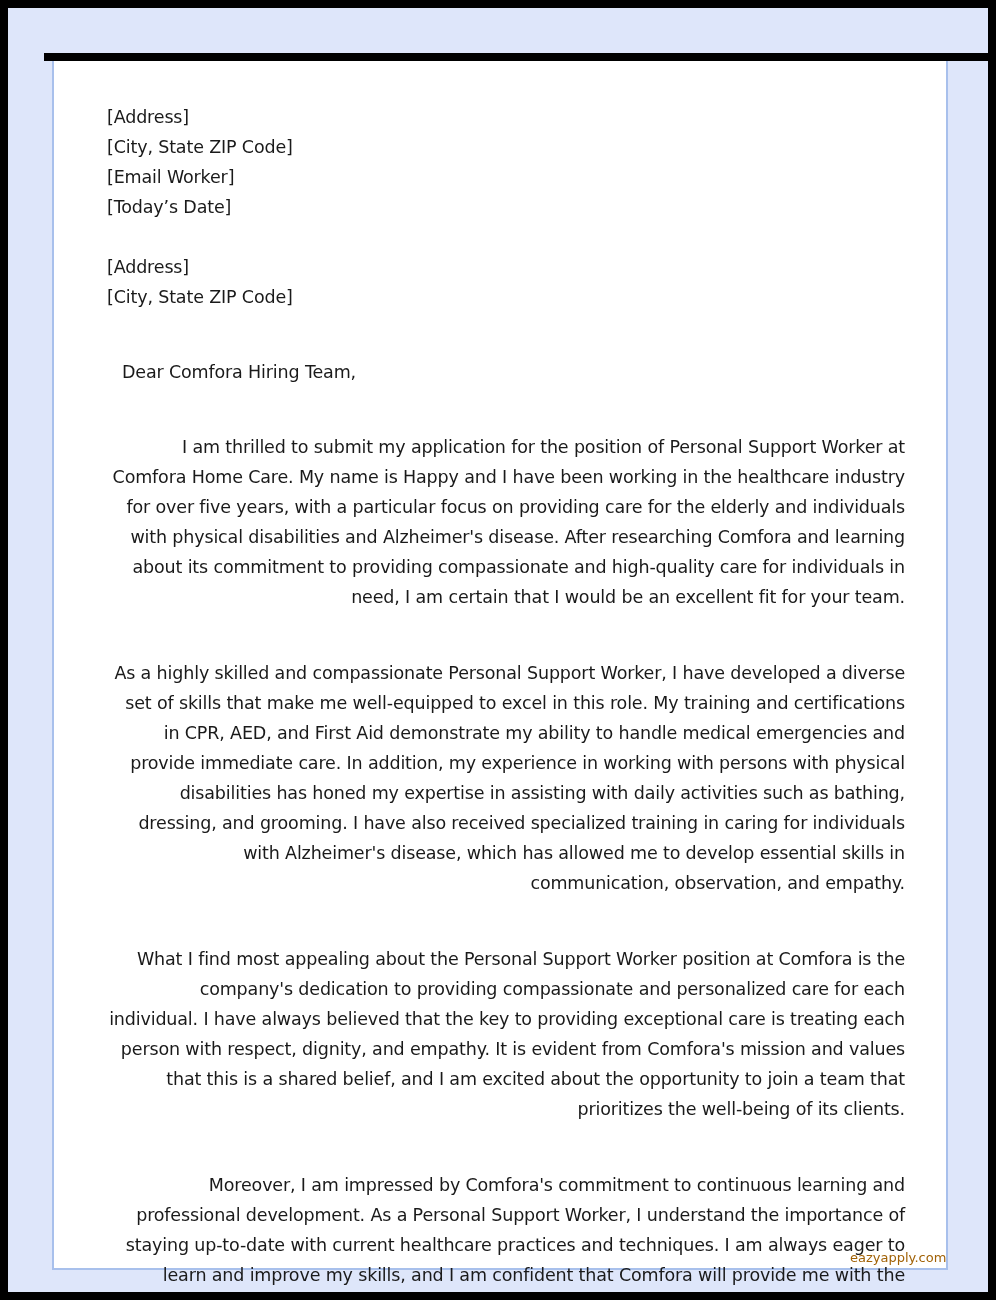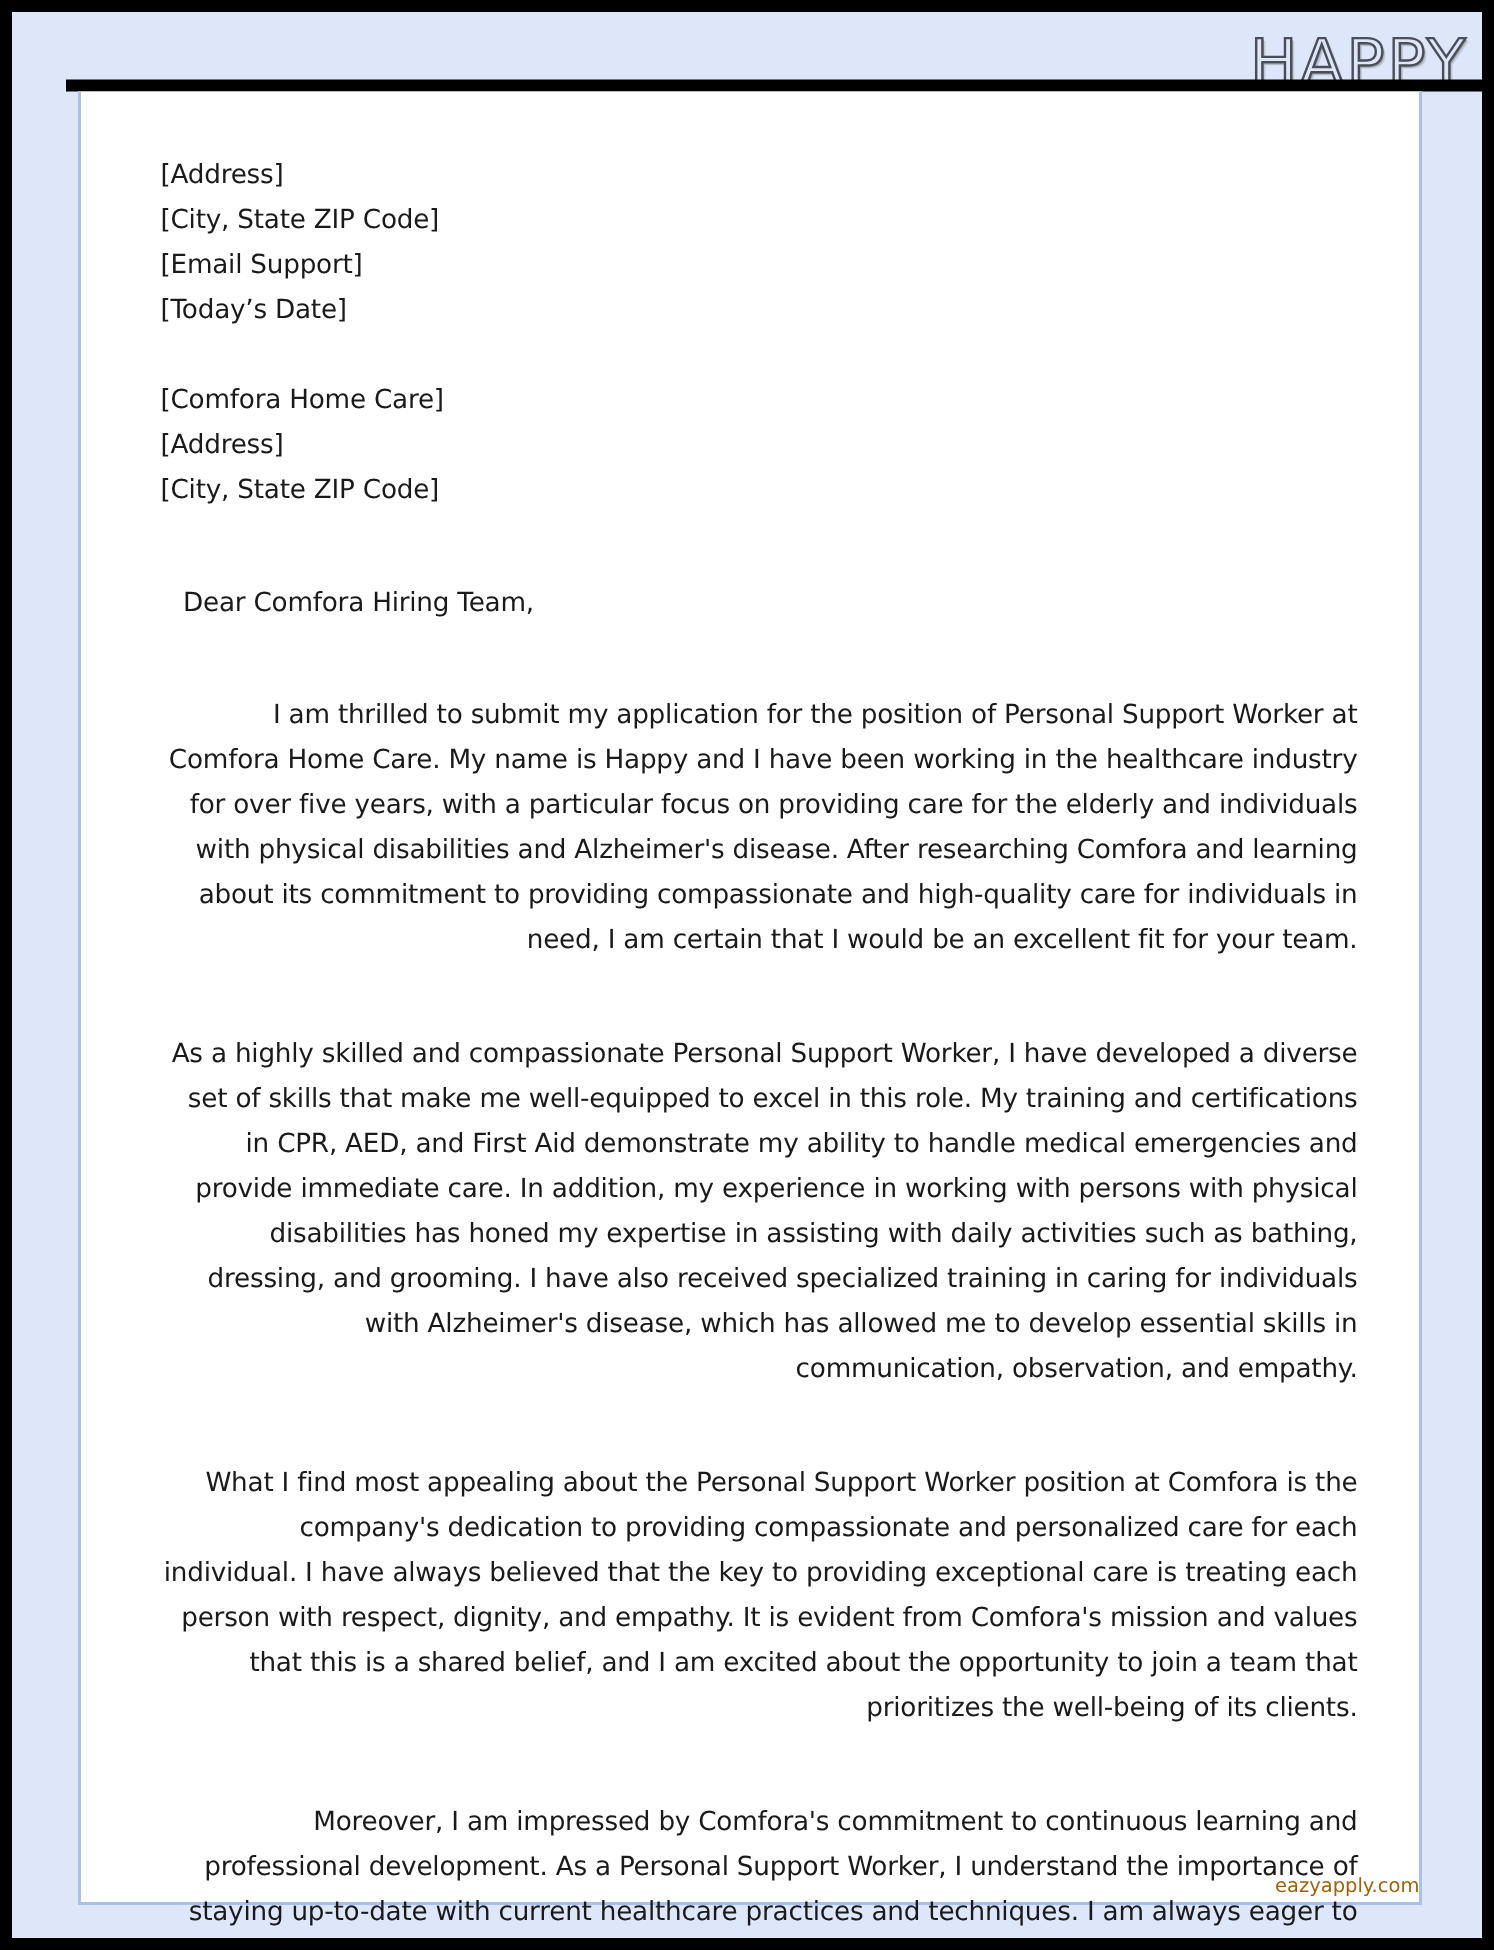--- a/index.html
+++ b/index.html
@@ -113,39 +113,37 @@
     line-height: 1;
     color: #a16207;
     white-space: nowrap;
   }
 </style>
 </head>
 <body>
 
 <div class="page">
 
-  <div class="brand-heading">HAPPY</div>
 
   <div class="header-rule"></div>
 
   <div class="doc-panel"></div>
 
   <div class="letter-body">
 
     <div>
       <span class="addr-line">[Address]</span>
       <span class="addr-line">[City, State ZIP Code]</span>
-      <span class="addr-line">[Email Support]</span>
+      <span class="addr-line">[Email Worker]</span>
       <span class="addr-line">[Today’s Date]</span>
     </div>
 
     <div class="block-gap"></div>
 
     <div>
-      <span class="addr-line">[Comfora Home Care]</span>
       <span class="addr-line">[Address]</span>
       <span class="addr-line">[City, State ZIP Code]</span>
     </div>
 
     <div class="block-gap"></div>
 
     <p class="salutation">Dear Comfora Hiring Team,</p>
 
     <div class="block-gap"></div>
 

